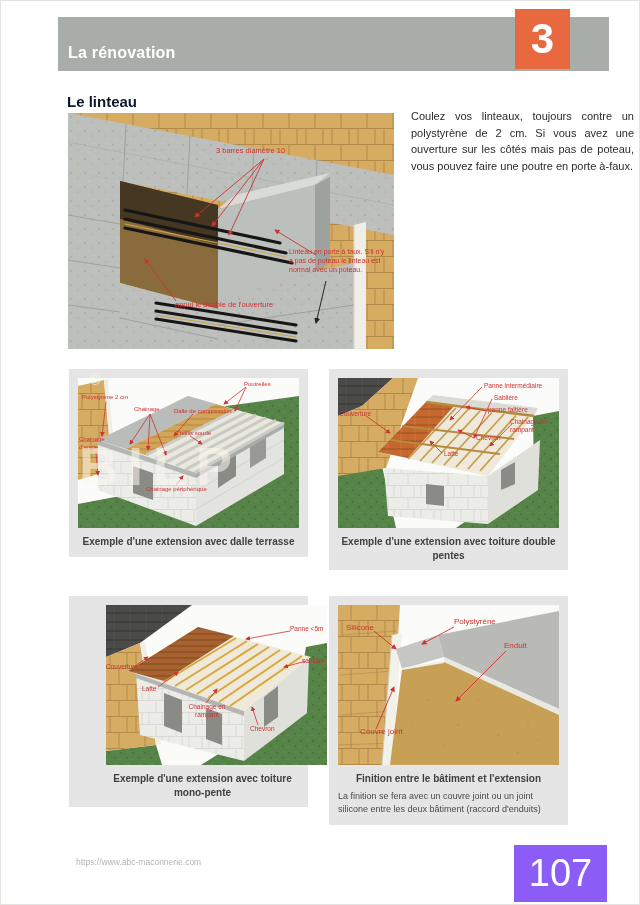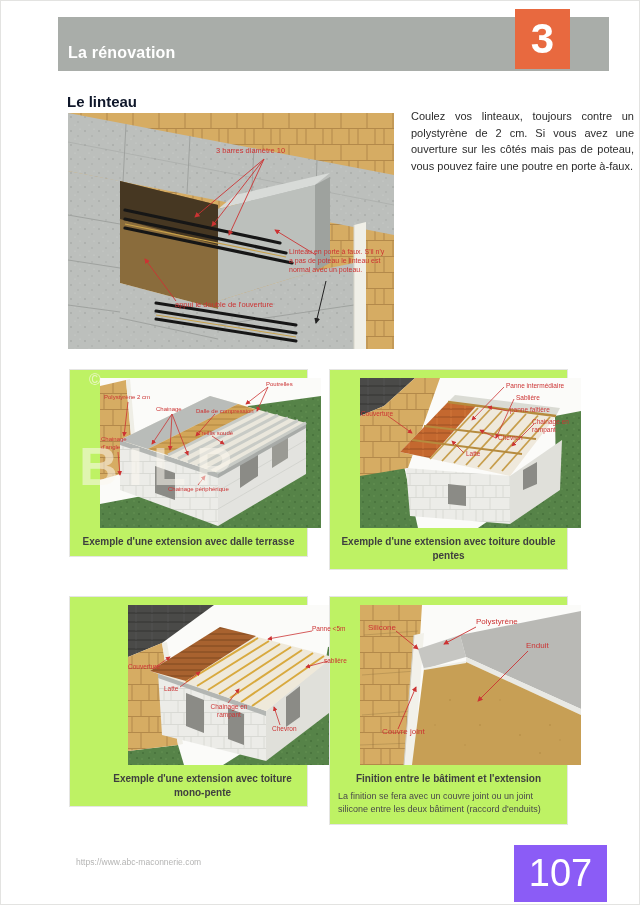--- a/index.html
+++ b/index.html
@@ -17,23 +17,23 @@
          text-align:justify;line-height:1.5;}
   
   .fig{position:absolute;overflow:hidden;background:#fff;}
   .fig svg{position:absolute;left:0;top:0;width:100%;height:100%;display:block;}
   .ann{position:absolute;color:#cc3333;font-size:6.5px;line-height:1.25;white-space:nowrap;z-index:5;}
   .ann.wrap{white-space:normal;}
   .f-lintel .ann{font-size:7.5px;}
   .f1 .ann{font-size:6px;}
   .f4 .ann{font-size:8px;}
   
-  .panel{position:absolute;width:239px;background:#bef264;border:1px solid #e5e5e3;
+  .panel{position:absolute;width:239px;background:#e5e5e5;border:1px solid #e5e5e3;
          box-sizing:border-box;padding:8px 8px 7px;}
-  .panel .img{position:relative;width:221px;background:#ffffff;overflow:hidden;margin-left:22px;}
+  .panel .img{position:relative;width:221px;background:#ffffff;overflow:hidden;}
   .caption{font-weight:bold;font-size:10px;color:#3f3f3f;text-align:center;margin-top:7px;line-height:1.35;}
   .note{font-size:9px;color:#4a4a4a;margin-top:4px;line-height:1.5;}
   
   .wm{position:absolute;z-index:9;pointer-events:none;color:rgba(252,248,238,0.68);}
   .wm-t{font-size:54px;font-weight:bold;letter-spacing:10px;line-height:1;color:rgba(252,248,238,0.55);}
   
   .bc{position:absolute;left:75px;top:855px;font-size:8.5px;color:#b5b5b4;line-height:1.5;}
   .bc b{color:#9c9c9b;}
   .pnum{position:absolute;left:513px;top:844px;width:93px;height:57px;background:#8b5cf6;color:#fff;
         display:flex;align-items:center;justify-content:center;font-size:38px;z-index:3;}

